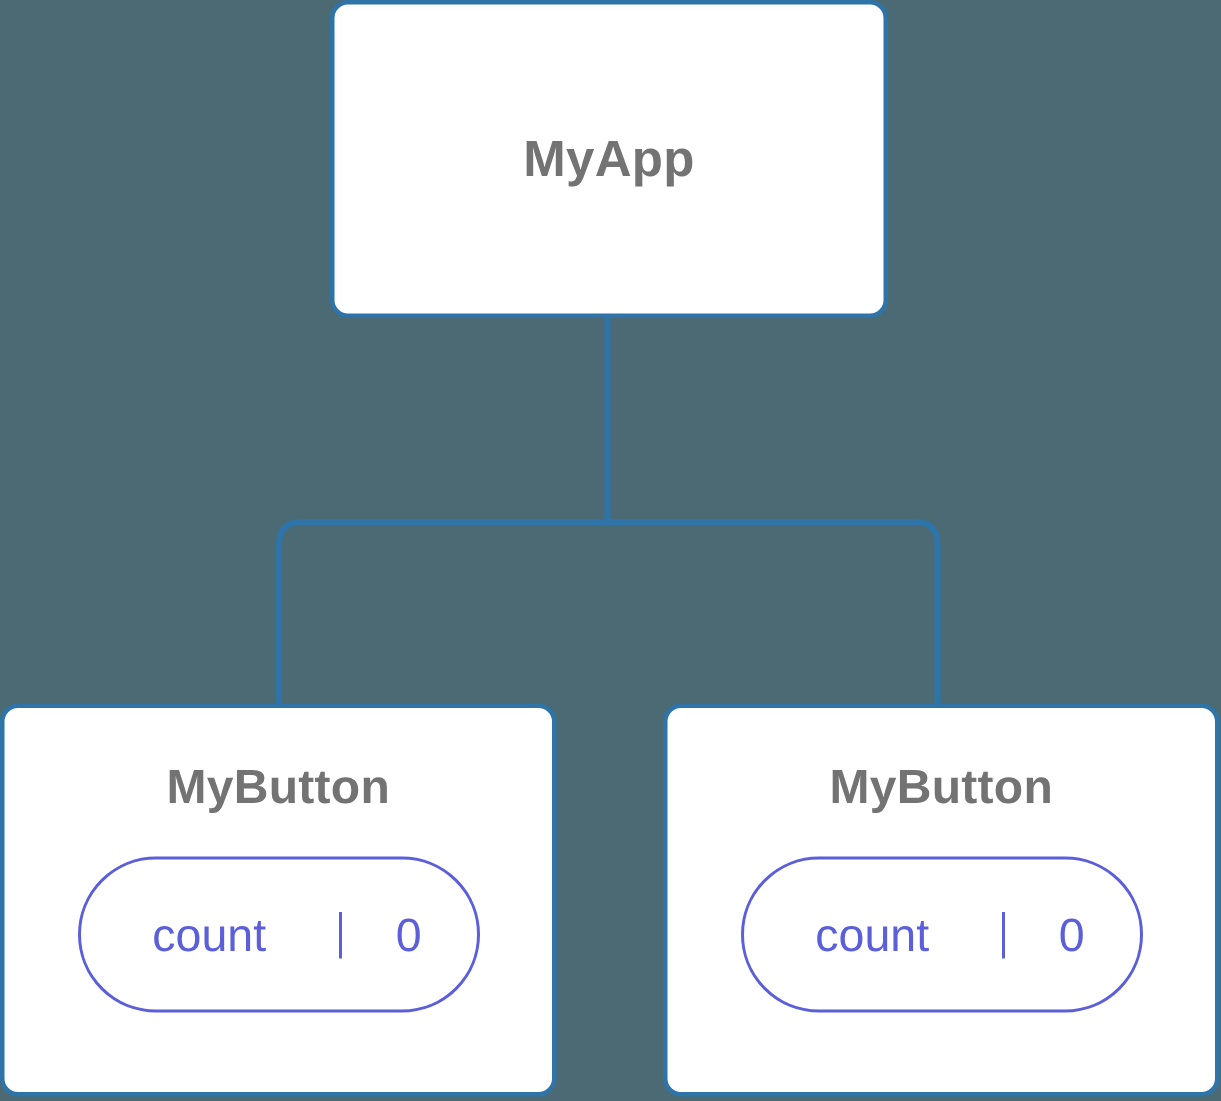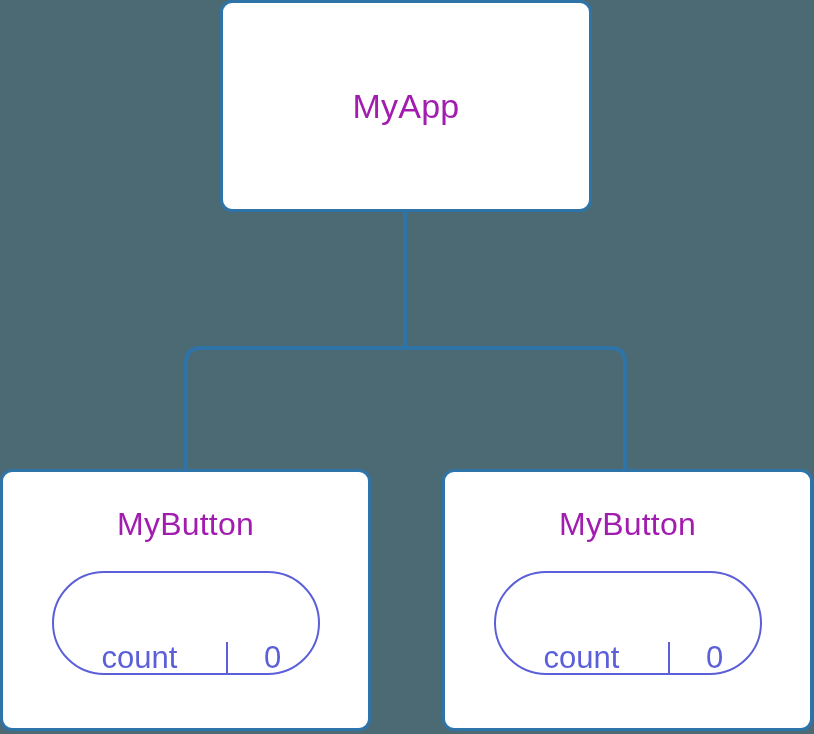--- a/index.html
+++ b/index.html
@@ -35,22 +35,22 @@
     box-sizing: border-box;
     background: #ffffff;
     border: 3px solid #2f74a8;
     border-radius: 12px;
     display: flex;
     flex-direction: column;
     align-items: center;
   }
 
   .node-title {
-    color: #a21caf;
-    font-weight: 400;
+    color: #737373;
+    font-weight: 700;
     letter-spacing: 0.2px;
     white-space: nowrap;
     text-align: right;
   }
 
   
   .node-root {
     left: 220px;
     top: 0px;
     width: 372px;
@@ -80,21 +80,21 @@
 
   
   .prop-pill {
     margin-top: 31px;
     height: 104px;
     width: 268px;
     box-sizing: border-box;
     border: 2px solid #5b5fd9;
     border-radius: 52px;
     display: flex;
-    align-items: flex-end;
+    align-items: center;
     background: #ffffff;
     overflow: hidden;
   }
   .prop-key,
   .prop-val {
     display: flex;
     align-items: center;
     justify-content: center;
     color: #5b5fd9;
     font-size: 31px;

